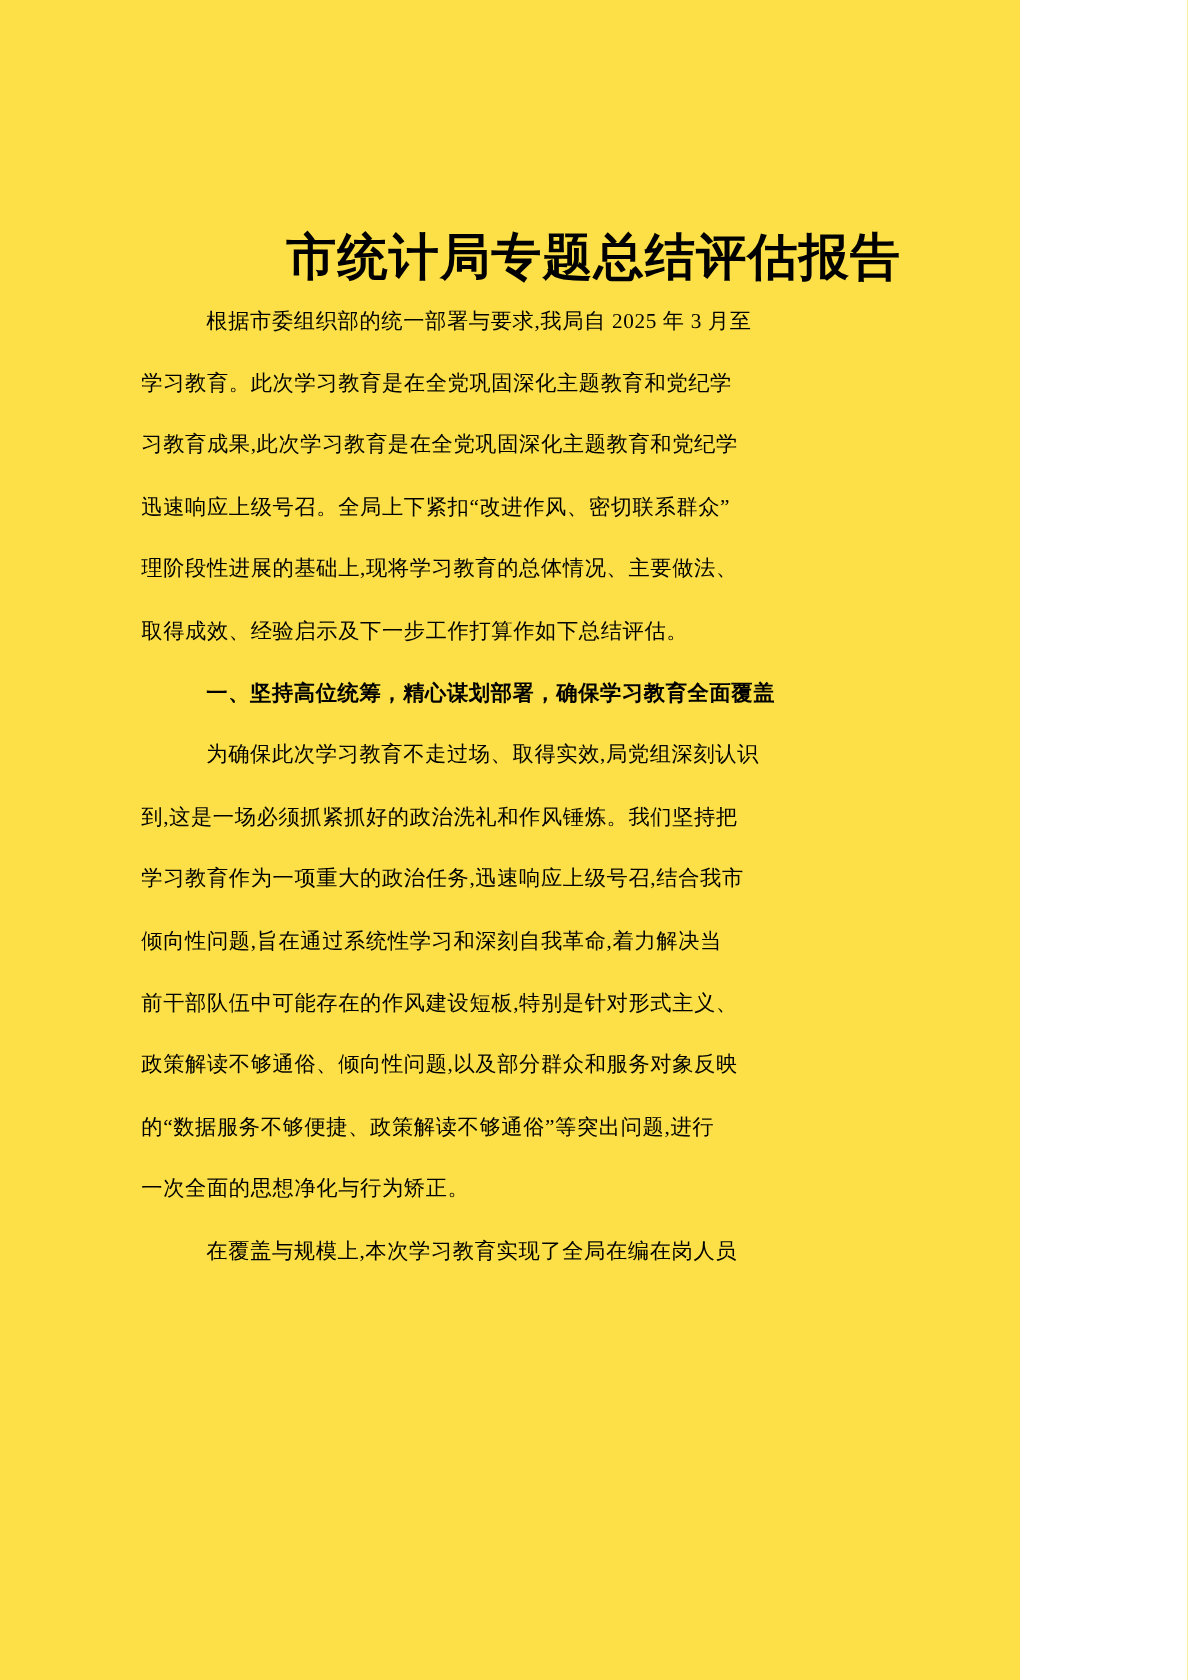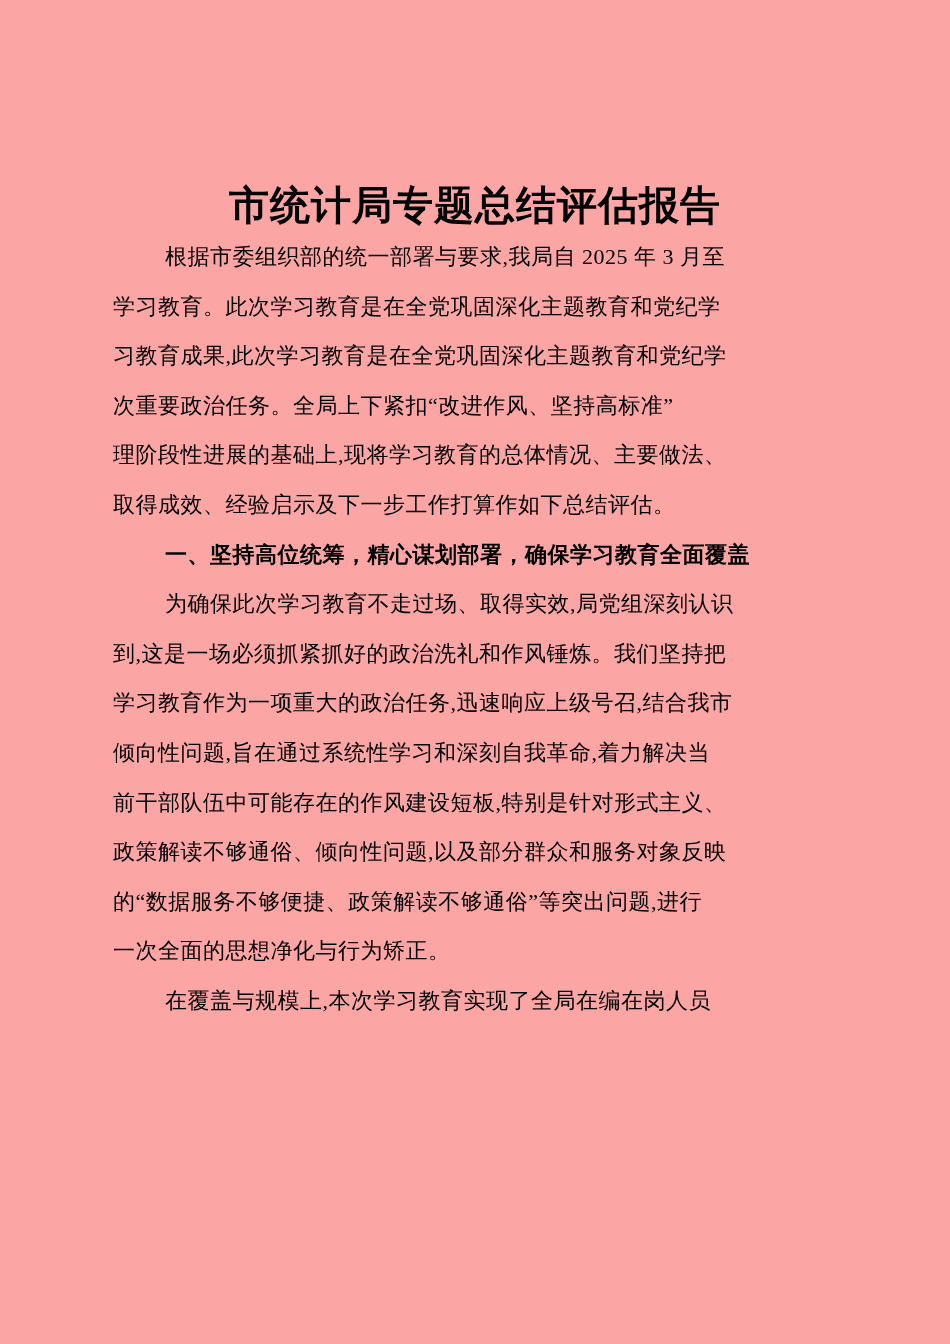--- a/index.html
+++ b/index.html
@@ -10,23 +10,23 @@
     width: 950px;
     height: 1344px;
     background: #ffffff;
     overflow: hidden;
     
     font-family: "Liberation Serif", sans-serif;
     color: #000000;
   }
   .page {
     position: relative;
-    width: 950px;
+    width: 816px;
     height: 1344px;
-    background: #fca5a5;
+    background: #fde047;
   }
   .content {
     position: absolute;
     left: 113px;
     top: 180px;
     width: 724px;
   }
   .doc-title {
     margin: 0;
     padding: 0;
@@ -37,21 +37,21 @@
     text-align: center;
     white-space: nowrap;
   }
   .doc-body {
     margin: 0;
   }
   .para {
     margin: 0;
   }
   .line {
-    font-size: 22px;
+    font-size: 17px;
     line-height: 49.6px;
     letter-spacing: 0.5px;
     white-space: nowrap;
   }
   .line.first {
     text-indent: 52px; 
   }
   .para.heading .line {
     font-weight: 700; 
   }
@@ -60,21 +60,21 @@
 <body>
 
 <div class="page">
   <div class="content">
     <h1 class="doc-title">市统计局专题总结评估报告</h1>
     <div class="doc-body">
         <div class="para">
           <div class="line first">根据市委组织部的统一部署与要求,我局自 2025 年 3 月至</div>
           <div class="line">学习教育。此次学习教育是在全党巩固深化主题教育和党纪学</div>
           <div class="line">习教育成果,此次学习教育是在全党巩固深化主题教育和党纪学</div>
-          <div class="line">次重要政治任务。全局上下紧扣“改进作风、坚持高标准”</div>
+          <div class="line">迅速响应上级号召。全局上下紧扣“改进作风、密切联系群众”</div>
           <div class="line">理阶段性进展的基础上,现将学习教育的总体情况、主要做法、</div>
           <div class="line">取得成效、经验启示及下一步工作打算作如下总结评估。</div>
         </div>
         <div class="para heading">
           <div class="line first">一、坚持高位统筹，精心谋划部署，确保学习教育全面覆盖</div>
         </div>
         <div class="para">
           <div class="line first">为确保此次学习教育不走过场、取得实效,局党组深刻认识</div>
           <div class="line">到,这是一场必须抓紧抓好的政治洗礼和作风锤炼。我们坚持把</div>
           <div class="line">学习教育作为一项重大的政治任务,迅速响应上级号召,结合我市</div>

